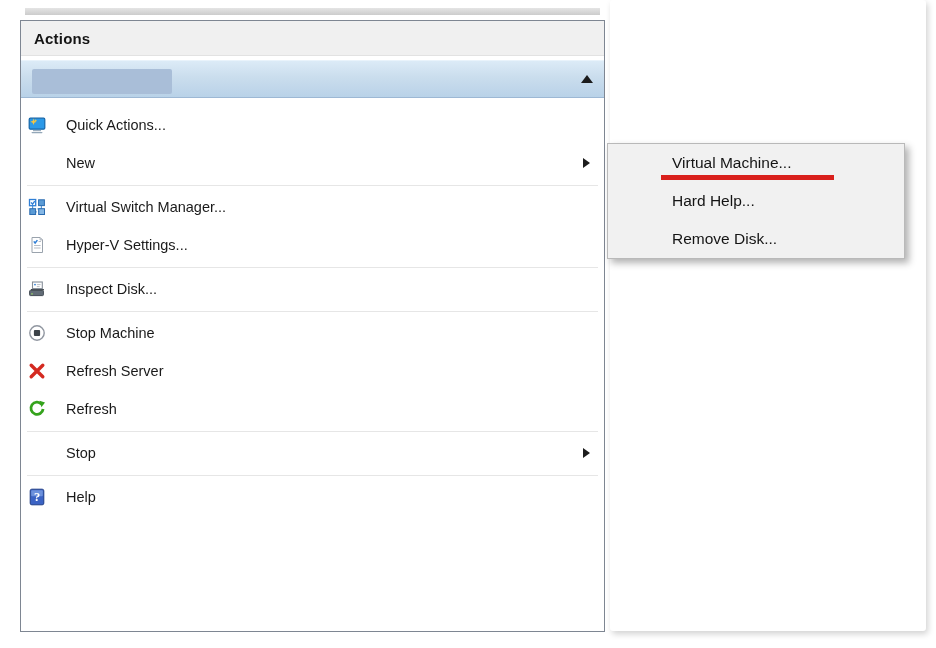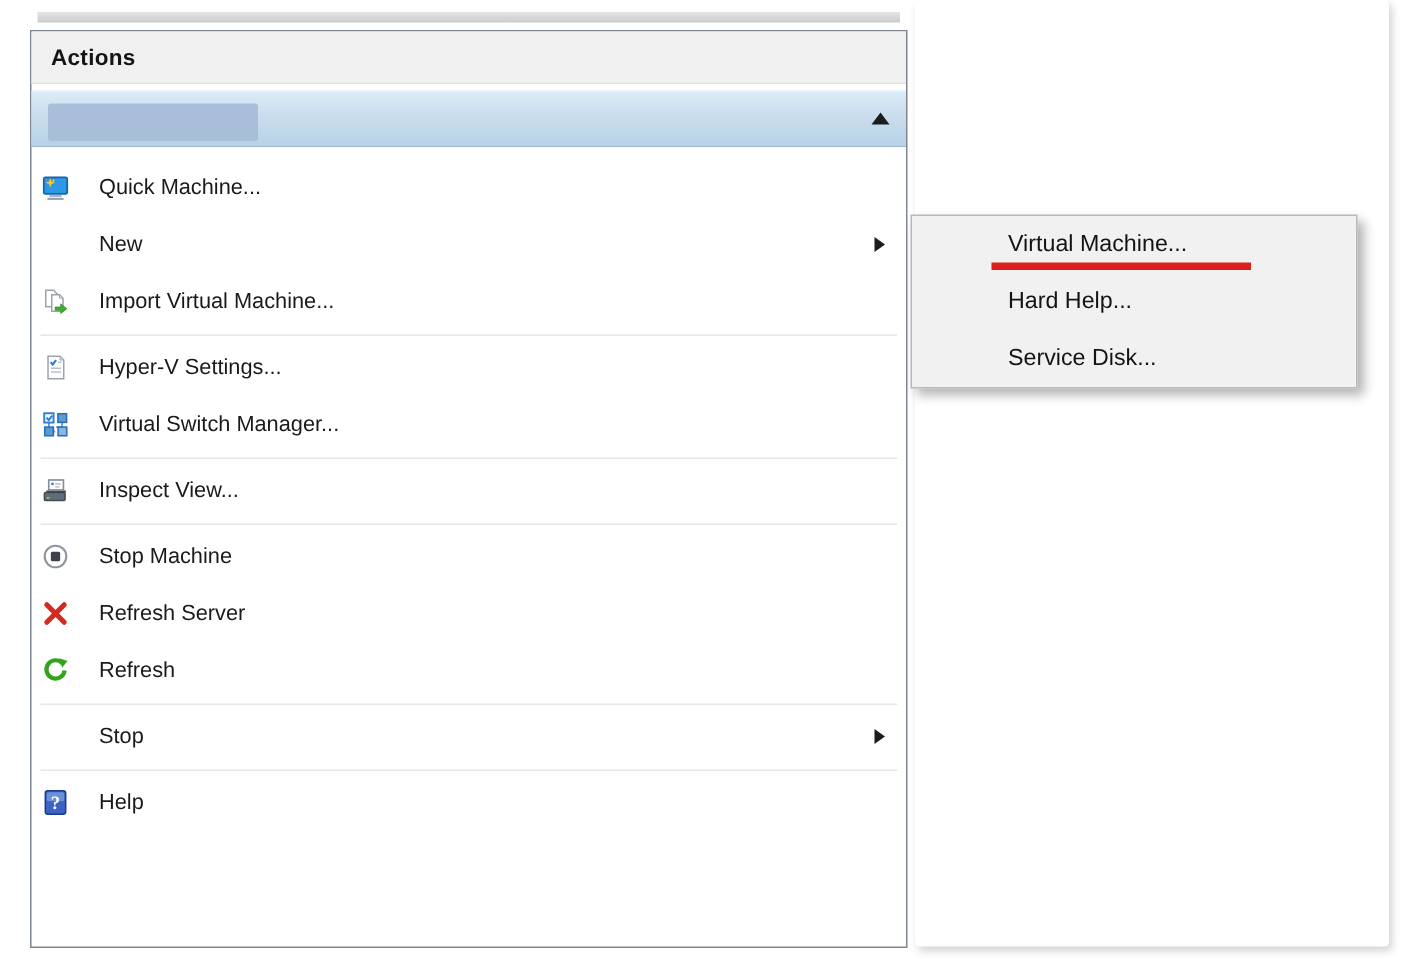--- a/index.html
+++ b/index.html
@@ -447,83 +447,72 @@
         <div class="row">
           <span class="icon-box">
             <svg viewBox="0 0 18 18">
               <rect x="1.2" y="2.2" width="15.6" height="11" rx="1.2" fill="#2b99e8" stroke="#1565a8" stroke-width="1.2"></rect>
               <polygon points="5.5,2.6 6.35,4.95 8.7,5.8 6.35,6.65 5.5,9 4.65,6.65 2.3,5.8 4.65,4.95" fill="#f7c53d"></polygon>
               <polygon points="7.6,3.1 8,4.1 9,4.5 8,4.9 7.6,5.9 7.2,4.9 6.2,4.5 7.2,4.1" fill="#f7c53d"></polygon>
               <rect x="5" y="14.1" width="8" height="1.1" fill="#93a7b8"></rect>
               <rect x="3.5" y="15.9" width="11" height="1.4" rx="0.7" fill="#93a7b8"></rect>
             </svg>
           </span>
-          <span class="lab">Quick Machine...</span>
+          <span class="lab">Quick Actions...</span>
         </div>
         <div class="row">
           <span class="icon-box"></span>
           <span class="lab">New</span>
           <span class="subarrow"></span>
         </div>
-        <div class="row">
-          <span class="icon-box">
-            <svg viewBox="0 0 18 18">
-              <path d="M2.5 1.5h5.2l2.3 2.3v8.7H2.5z" fill="#fff" stroke="#9aa3ad"></path>
-              <path d="M6.5 4.5h5.2l2.3 2.3v8.7H6.5z" fill="#fff" stroke="#9aa3ad"></path>
-              <path d="M11.7 4.5v2.3H14z" fill="#dfe3e8" stroke="#9aa3ad" stroke-width="0.6"></path>
-              <path d="M8.8 12.7h3.7v-2.1l4.1 3.2-4.1 3.2v-2.1H8.8z" fill="#3fae31" stroke="#2c8a22" stroke-width="0.5"></path>
-            </svg>
-          </span>
-          <span class="lab">Import Virtual Machine...</span>
-        </div>
         <div class="sep">
           <div class="sep-line"></div>
+        </div>
+        <div class="row">
+          <span class="icon-box">
+            <svg viewBox="0 0 18 18">
+              <path d="M4.6 7.8v6h4.2M13.4 7.8v3h-4" fill="none" stroke="#5b9bd5" stroke-width="1.2"></path>
+              <rect x="1.5" y="1.5" width="6.2" height="6.2" fill="#fff" stroke="#2f7fd6" stroke-width="1.3"></rect>
+              <path d="M3 4.4l1.5 1.7 2.3-3" fill="none" stroke="#2f7fd6" stroke-width="1.4"></path>
+              <rect x="10.6" y="1.8" width="5.8" height="5.8" fill="#5b9bd5" stroke="#2b6cb0"></rect>
+              <rect x="1.8" y="10.7" width="5.8" height="5.8" fill="#5b9bd5" stroke="#2b6cb0"></rect>
+              <rect x="10.7" y="10.7" width="5.8" height="5.8" fill="#85b7e5" stroke="#2b6cb0"></rect>
+            </svg>
+          </span>
+          <span class="lab">Virtual Switch Manager...</span>
         </div>
         <div class="row">
           <span class="icon-box">
             <svg viewBox="0 0 18 18">
               <path d="M4 1.5h8l2.5 2.5v12.5H4z" fill="#fff" stroke="#9aa3ad"></path>
               <path d="M12 1.5l2.5 2.5H12z" fill="#dfe3e8" stroke="#9aa3ad" stroke-width="0.6"></path>
               <path d="M5.8 5.4l1.3 1.6 2.3-2.9" fill="none" stroke="#2f7fd6" stroke-width="1.5"></path>
               <rect x="10.6" y="5" width="2.4" height="1" fill="#b8bec6"></rect>
               <rect x="6" y="9" width="6.6" height="1" fill="#b8bec6"></rect>
               <rect x="6" y="11.5" width="6.6" height="1" fill="#b8bec6"></rect>
             </svg>
           </span>
           <span class="lab">Hyper-V Settings...</span>
-        </div>
-        <div class="row">
-          <span class="icon-box">
-            <svg viewBox="0 0 18 18">
-              <path d="M4.6 7.8v6h4.2M13.4 7.8v3h-4" fill="none" stroke="#5b9bd5" stroke-width="1.2"></path>
-              <rect x="1.5" y="1.5" width="6.2" height="6.2" fill="#fff" stroke="#2f7fd6" stroke-width="1.3"></rect>
-              <path d="M3 4.4l1.5 1.7 2.3-3" fill="none" stroke="#2f7fd6" stroke-width="1.4"></path>
-              <rect x="10.6" y="1.8" width="5.8" height="5.8" fill="#5b9bd5" stroke="#2b6cb0"></rect>
-              <rect x="1.8" y="10.7" width="5.8" height="5.8" fill="#5b9bd5" stroke="#2b6cb0"></rect>
-              <rect x="10.7" y="10.7" width="5.8" height="5.8" fill="#85b7e5" stroke="#2b6cb0"></rect>
-            </svg>
-          </span>
-          <span class="lab">Virtual Switch Manager...</span>
         </div>
         <div class="sep">
           <div class="sep-line"></div>
         </div>
         <div class="row">
           <span class="icon-box">
             <svg viewBox="0 0 18 18">
               <rect x="1.6" y="10.4" width="13.8" height="5.2" rx="0.8" fill="#626c76" stroke="#434b53"></rect>
               <rect x="3" y="13.5" width="2" height="0.9" fill="#9fe066"></rect>
               <rect x="2.9" y="9" width="13" height="1.3" fill="#3e454c"></rect>
               <rect x="4.5" y="2" width="9.8" height="6.6" fill="#fff" stroke="#868f99" stroke-width="1.1"></rect>
               <circle cx="7" cy="4.6" r="0.9" fill="#2f7fd6"></circle>
               <rect x="8.8" y="4.1" width="3.8" height="1" fill="#b8bec6"></rect>
               <rect x="8.8" y="6.1" width="2.8" height="1" fill="#b8bec6"></rect>
             </svg>
           </span>
-          <span class="lab">Inspect View...</span>
+          <span class="lab">Inspect Disk...</span>
         </div>
         <div class="sep">
           <div class="sep-line"></div>
         </div>
         <div class="row">
           <span class="icon-box">
             <svg viewBox="0 0 18 18">
               <circle cx="9" cy="9" r="7.2" fill="#fff" stroke="#9096a0" stroke-width="1.4"></circle>
               <rect x="5.9" y="5.9" width="6.2" height="6.2" rx="1" fill="#3c4248"></rect>
             </svg>
@@ -573,17 +562,17 @@
 
   <div class="submenu">
       <div class="subrow">
         <span class="slab">Virtual Machine...</span>
         <div class="annotation-underline" style="background: rgb(217, 32, 28);"></div>
       </div>
       <div class="subrow">
         <span class="slab">Hard Help...</span>
       </div>
       <div class="subrow">
-        <span class="slab">Service Disk...</span>
+        <span class="slab">Remove Disk...</span>
       </div>
     </div>
 
 </div>
 
 </body></html>

